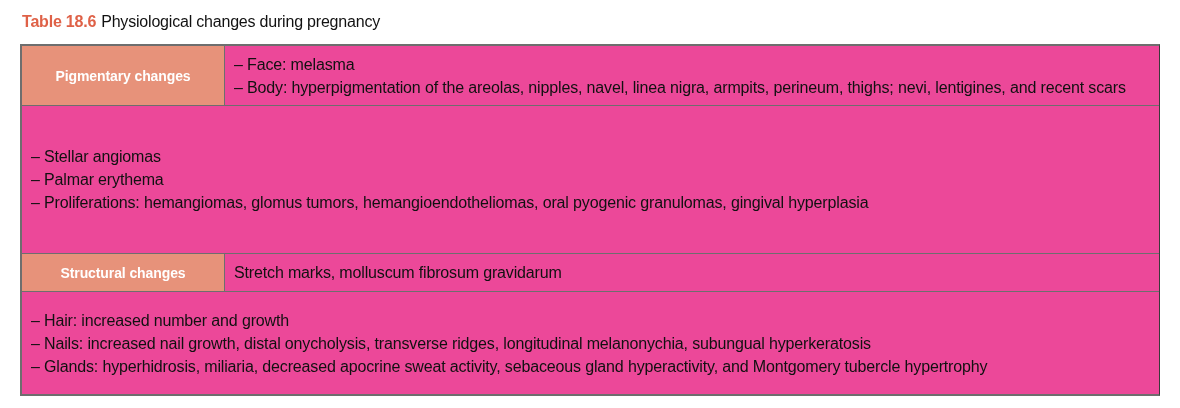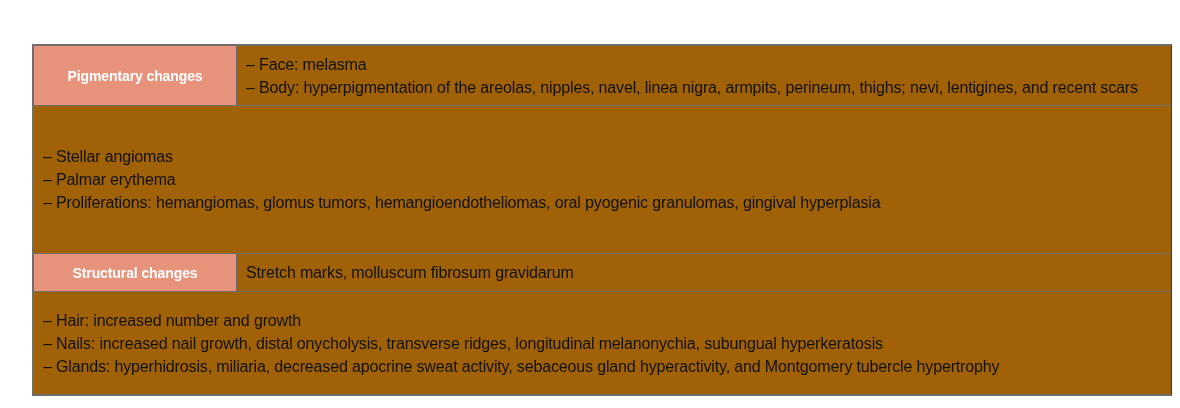--- a/index.html
+++ b/index.html
@@ -23,27 +23,27 @@
   }
   .table-title .title-label {
     font-weight: bold;
     color: var(--accent, #DF6147);
     margin-right: 5px;
   }
   .table-title .title-text { color: #111111; }
 
   .preg-table {
     position: absolute;
-    left: 32px;
+    left: 20px;
     top: 44px;
     width: 1140px;
     border: 2px solid var(--border, #6E6E6E);
     border-right: 1px solid #3a3a3a;
     box-sizing: border-box;
-    background: #a16207;
+    background: #ec4899;
   }
   .t-row {
     display: flex;
     box-sizing: border-box;
   }
   .t-row + .t-row { border-top: 1px solid var(--border, #6E6E6E); }
   .t-row:nth-child(1) { height: 59px; }
   .t-row:nth-child(2) { height: 148px; }
   .t-row:nth-child(3) { height: 38px; }
   .t-row:nth-child(4) { height: 103px; }
@@ -78,20 +78,23 @@
     white-space: nowrap;
   }
   .seg-italic { }
   .seg-wide { letter-spacing: 0.55px; word-spacing: 2px; }
 </style>
 </head>
 <body>
 
 <div class="page" style="--accent: #DF6147; --header-bg: #E7927A; --border: #6E6E6E;">
 
+  <div class="table-title">
+    <span class="title-label">Table 18.6</span><span class="title-text">Physiological changes during pregnancy</span>
+  </div>
 
   <div class="preg-table" id="table-rows">
       <div class="t-row">
         <div class="cell-h">Pigmentary changes</div>
         <div class="cell-b">
           <div class="content-line"><span>– Face: melasma</span></div>
           <div class="content-line"><span>– Body: hyperpigmentation of the areolas, nipples, navel, </span><span class="seg-italic">linea nigra</span><span>, armpits, perineum, thighs; nevi, lentigines, and recent scars</span></div>
         </div>
       </div>
       <div class="t-row">

